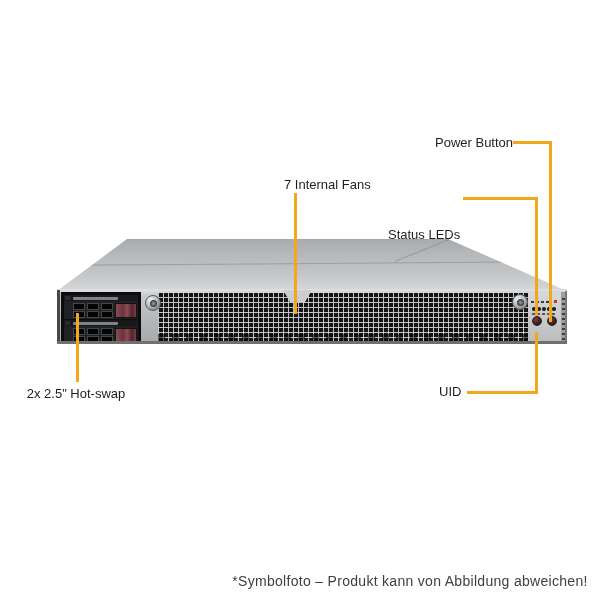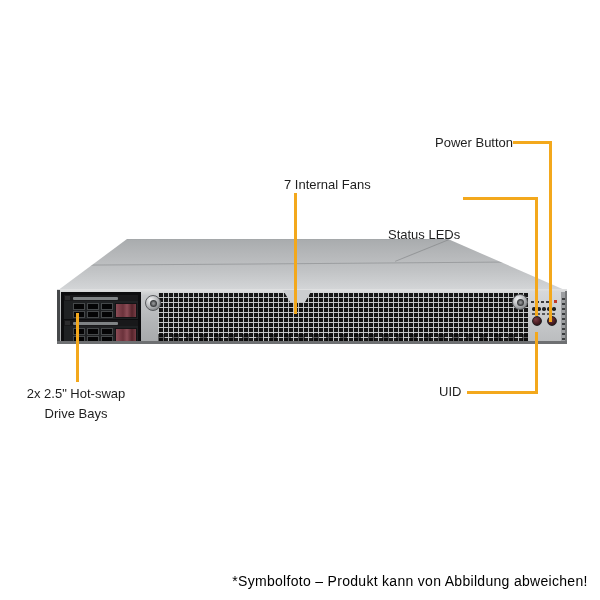--- a/index.html
+++ b/index.html
@@ -83,21 +83,21 @@
   
   .lbl{position:absolute;color:#1e1e1e;font-size:13px;white-space:nowrap;}
   .lbl-power{left:435px;top:135px;}
   .lbl-status{left:388px;top:191px;margin-top:36px;}
   .lbl-fans{left:260px;top:177px;margin-left:24px;}
   .lbl-uid{left:439px;top:384px;}
   .lbl-bays{left:16px;top:384px;width:120px;text-align:center;line-height:20px;}
 
   
   .footer{position:absolute;left:410px;top:573px;transform:translateX(-50%);
-    color:#000000;font-size:14px;letter-spacing:.3px;white-space:nowrap;}
+    color:#404040;font-size:14px;letter-spacing:.3px;white-space:nowrap;}
 </style>
 </head>
 <body>
 
 <div class="stage">
 
   <div class="top-surface">
     <div class="seam-a"></div>
     <div class="seam-b"></div>
   </div>
@@ -176,18 +176,17 @@
   <div class="cline bays-v"></div>
   <div class="cline uid-v"></div>
   <div class="cline uid-h"></div>
 
   <div class="lbl lbl-power">Power Button</div>
   <div class="lbl lbl-status">Status LEDs</div>
   <div class="lbl lbl-fans">7 Internal Fans</div>
   <div class="lbl lbl-uid">UID</div>
   <div class="lbl lbl-bays">
     <div>2x 2.5" Hot-swap</div>
-    <div>Drive Bays</div>
   </div>
 
   <div class="footer">*Symbolfoto – Produkt kann von Abbildung abweichen!</div>
 
 </div>
 
 </body></html>

